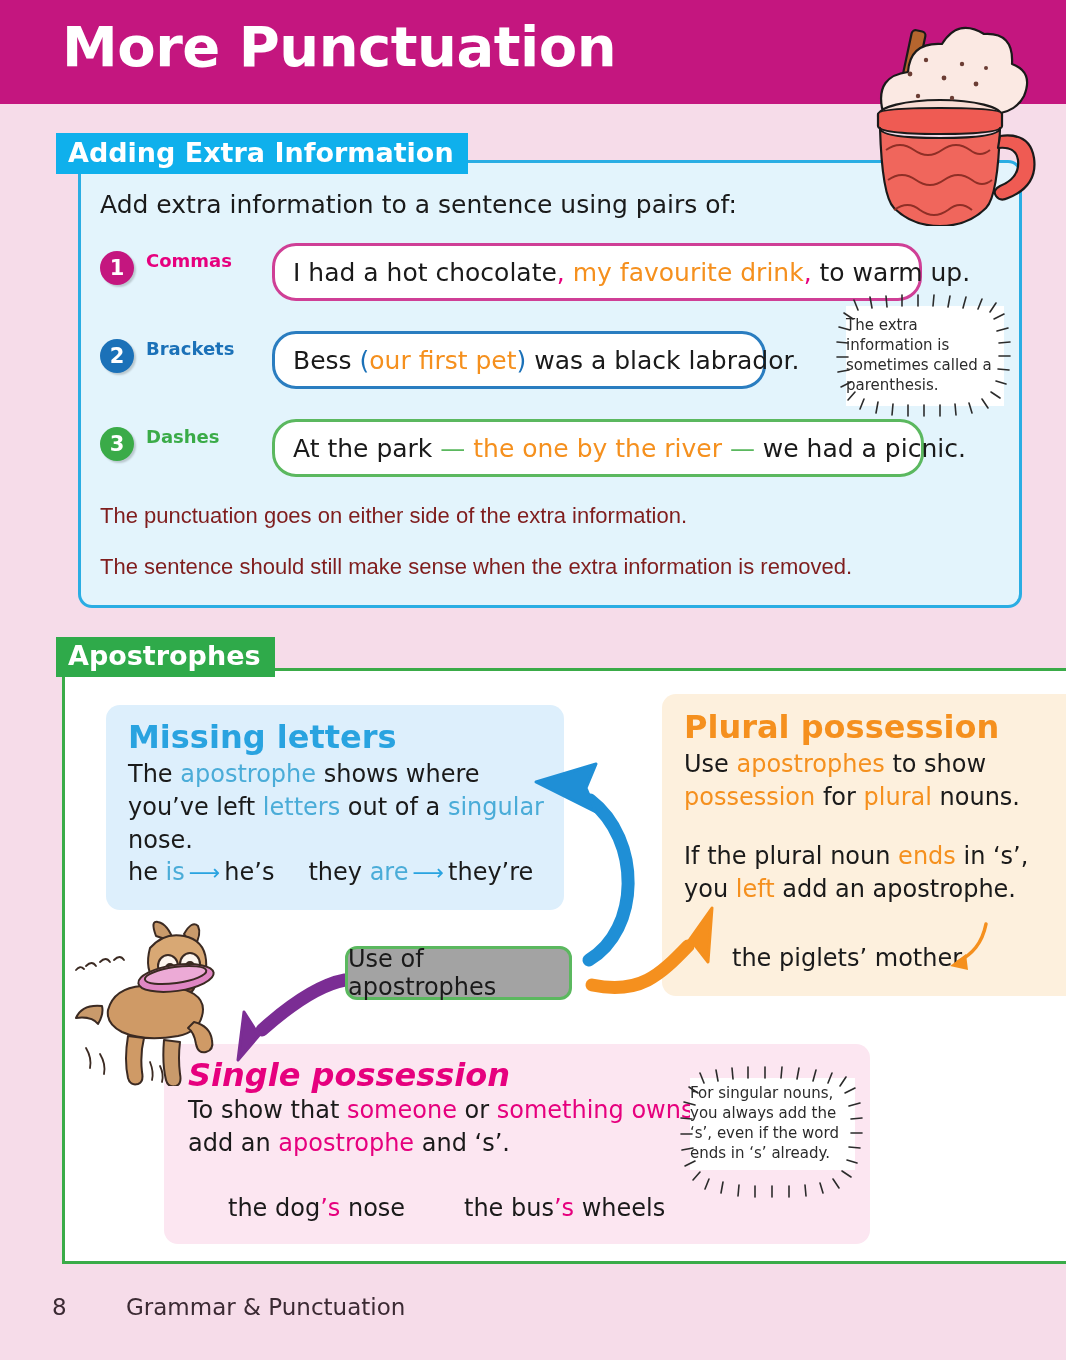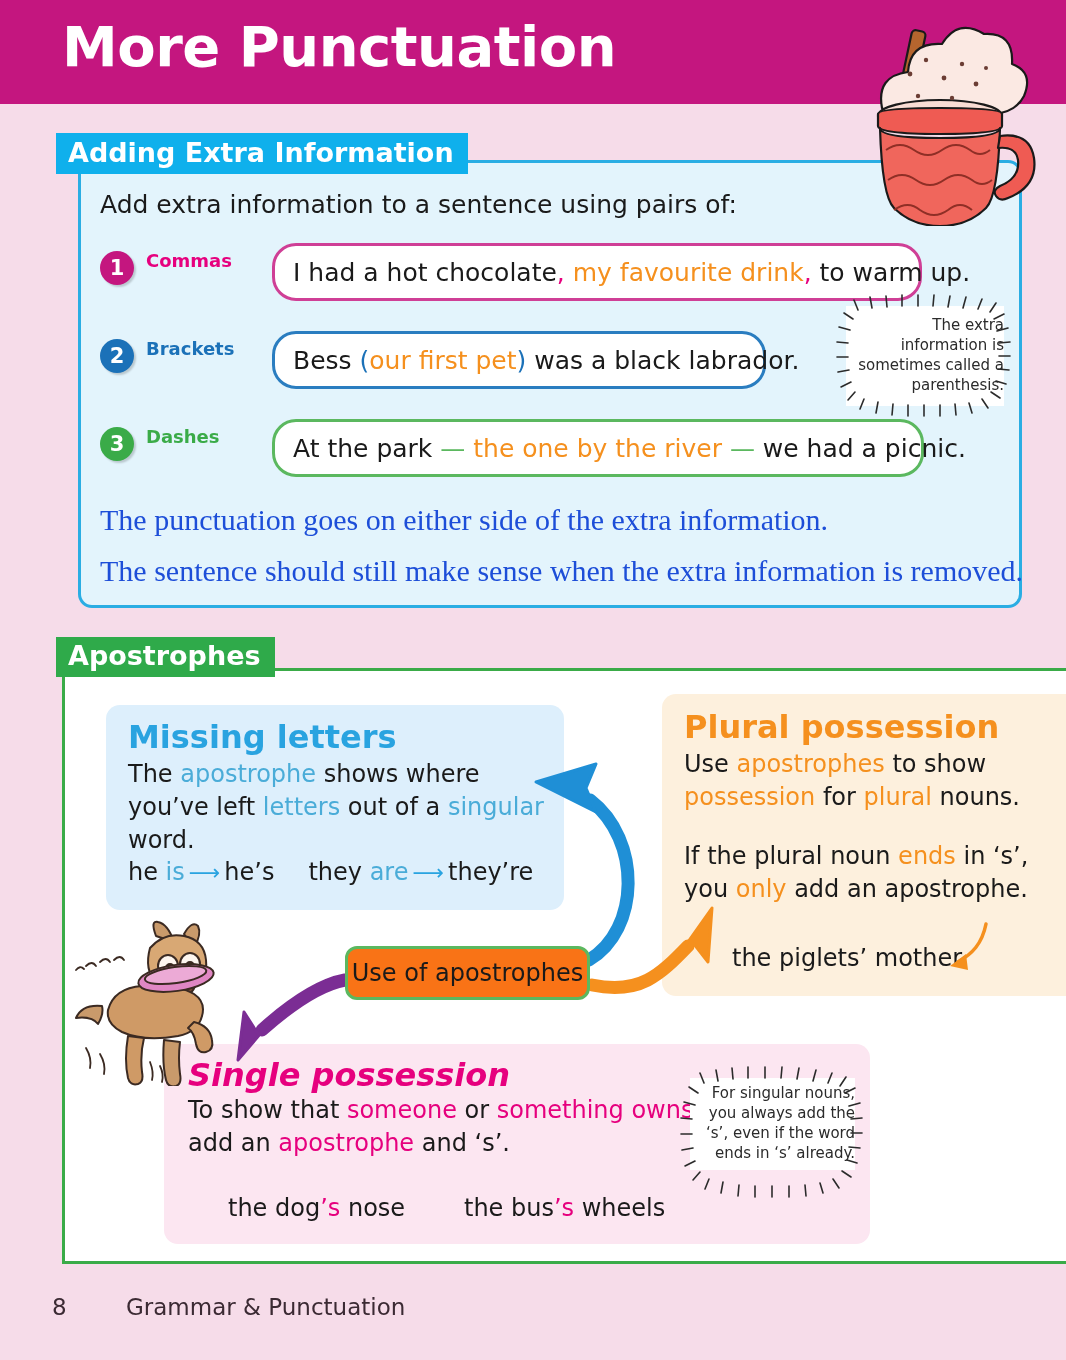--- a/index.html
+++ b/index.html
@@ -120,32 +120,32 @@
   .ex-3 { left: 272px; top: 419px; width: 652px; height: 58px; border: 3px solid #5bb85f; }
 
   .hl-orange { color: #f5901e; }
   .hl-magenta { color: #e6007e; }
   .hl-blue { color: #1b71b8; }
   .hl-green { color: #5bb85f; }
 
   .closing-line {
     position: absolute;
     left: 100px;
-    font-size: 30px;
-    color: #1d4ed8;
-    font-family: Liberation Serif, serif;
+    font-size: 22px;
+    color: #7f1d1d;
+    font-family: Liberation Sans, sans-serif;
   }
   .cl-1 { top: 503px; }
   .cl-2 { top: 554px; }
 
   
   .starburst {
     position: absolute;
     background: #ffffff;
-    text-align: right;
+    text-align: left;
     font-size: 15px;
     color: #2b2b2b;
     line-height: 1.32;
     font-family: "DejaVu Sans", sans-serif;
     display: flex;
     align-items: center;
     justify-content: center;
     z-index: 7;
   }
   .sb-1 { left: 846px; top: 306px; width: 158px; height: 100px; }
@@ -232,22 +232,22 @@
   .ex-single  { left: 228px; top: 1194px; }
   .ex-single-2 { left: 464px; top: 1194px; }
 
   .arrow-inline { color: #29a3e0; font-size: 22px; padding: 0 4px; }
   .sp-gap { display: inline-block; width: 34px; }
 
   
   .hub-box {
     position: absolute;
     left: 345px; top: 946px;
-    width: 245px; height: 54px;
-    background: #f97316;
+    width: 227px; height: 54px;
+    background: #a3a3a3;
     border: 3px solid #5bb85f;
     border-radius: 12px;
     display: flex;
     align-items: center;
     justify-content: center;
     font-size: 24px;
     color: #1a1a1a;
     font-family: "DejaVu Sans", sans-serif;
     z-index: 6;
     box-sizing: border-box;
@@ -403,26 +403,26 @@
   <polygon points="272,1020 238,1060 244,1012 258,1034" fill="#7b2d94" stroke="#7b2d94" stroke-width="3" stroke-linejoin="round"></polygon>
   <path d="M986 924 C 982 944, 972 954, 958 962" stroke="#f5901e" stroke-width="3.5" fill="none" stroke-linecap="round"></path>
   <polygon points="966,954 950,966 968,970" fill="#f5901e"></polygon>
 </svg>
 
 <div class="card card-missing"></div>
 <div class="card card-plural"></div>
 <div class="card card-single"></div>
 
 <div class="card-title title-missing">Missing letters</div>
-<div class="card-body body-missing"><span>The </span><span style="color:#4aacd8">apostrophe</span><span> shows where you’ve left </span><span style="color:#4aacd8">letters</span><span> out of a </span><span style="color:#4aacd8">singular</span><span> word.</span></div>
+<div class="card-body body-missing"><span>The </span><span style="color:#4aacd8">apostrophe</span><span> shows where you’ve left </span><span style="color:#4aacd8">letters</span><span> out of a </span><span style="color:#4aacd8">singular</span><span> nose.</span></div>
 <div class="examples-row ex-missing"><span>he </span><span style="color:#4aacd8">is</span><span class="arrow-inline">⟶</span><span>he’s</span><span class="sp-gap"></span><span>they </span><span style="color:#4aacd8">are</span><span class="arrow-inline">⟶</span><span>they’re</span></div>
 
 <div class="card-title title-plural">Plural possession</div>
 <div class="card-body body-plural"><span>Use </span><span class="hl-orange">apostrophes</span><span> to show </span><span class="hl-orange">possession</span><span> for </span><span class="hl-orange">plural</span><span> nouns.</span></div>
-<div class="card-body body-plural2"><span>If the plural noun </span><span class="hl-orange">ends</span><span> in ‘s’, you </span><span class="hl-orange">only</span><span> add an apostrophe.</span></div>
+<div class="card-body body-plural2"><span>If the plural noun </span><span class="hl-orange">ends</span><span> in ‘s’, you </span><span class="hl-orange">left</span><span> add an apostrophe.</span></div>
 <div class="examples-row ex-plural"><span>the piglets</span><span>’</span><span> mother</span></div>
 
 <div class="card-title title-single">Single possession</div>
 <div class="card-body body-single"><span>To show that </span><span class="hl-magenta">someone</span><span> or </span><span class="hl-magenta">something owns</span><span> something, add an </span><span class="hl-magenta">apostrophe</span><span> and ‘s’.</span></div>
 <div class="examples-row ex-single"><span>the dog</span><span class="hl-magenta">’s</span><span> nose</span></div>
 <div class="examples-row ex-single-2"><span>the bus</span><span class="hl-magenta">’s</span><span> wheels</span></div>
 
 <div class="hub-box">
   <span>Use of apostrophes</span>
 </div>

